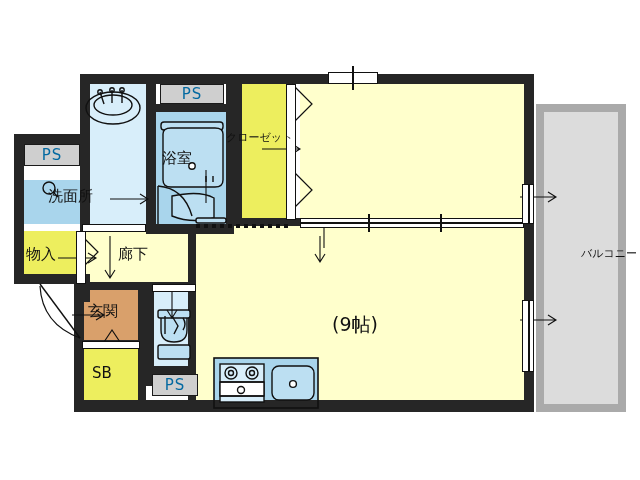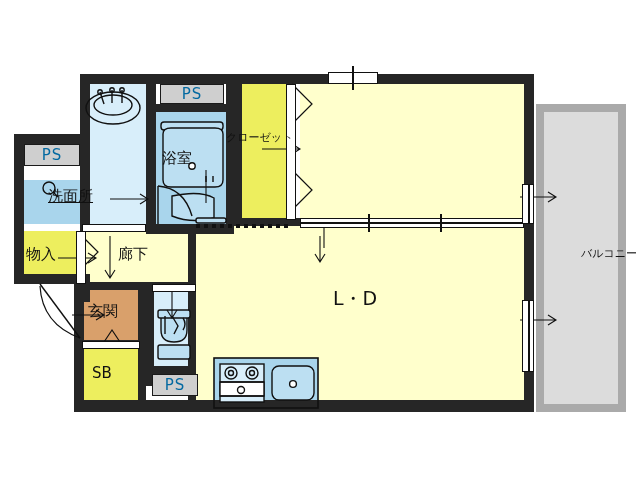--- a/index.html
+++ b/index.html
@@ -240,25 +240,25 @@
 
   <div class="sash" style="left:286px;top:84px;width:10px;height:136px;"></div>
 
   <div class="ps" style="left:160px;top:84px;width:62px;height:18px;">PS</div>
   <div class="ps" style="left:24px;top:144px;width:54px;height:20px;">PS</div>
   <div class="ps" style="left:152px;top:374px;width:44px;height:20px;">PS</div>
 
   <div class="lbl lbl-sm" style="left:226px;top:132px;">クローゼット</div>
 
 
-  <div class="lbl lbl-lg ctr" style="left:300px;top:288px;width:110px;">L・D</div>
+  <div class="lbl lbl-lg ctr" style="left:300px;top:314px;width:110px;">(9帖)</div>
 
   <div class="lbl lbl-md" style="left:162px;top:150px;">浴室</div>
 
-  <div class="lbl lbl-md" style="left:48px;top:188px;text-decoration:underline;">洗面所</div>
+  <div class="lbl lbl-md" style="left:48px;top:188px;">洗面所</div>
 
   <div class="lbl lbl-md" style="left:118px;top:246px;">廊下</div>
 
   <div class="lbl lbl-md" style="left:26px;top:246px;">物入</div>
 
   <div class="lbl lbl-md" style="left:88px;top:303px;text-align:right;">玄関</div>
 
   <div class="lbl lbl-md" style="left:92px;top:365px;">SB</div>
 
   <div class="lbl lbl-sm" style="left:538px;top:248px;margin-left:43px;">バルコニー</div>

